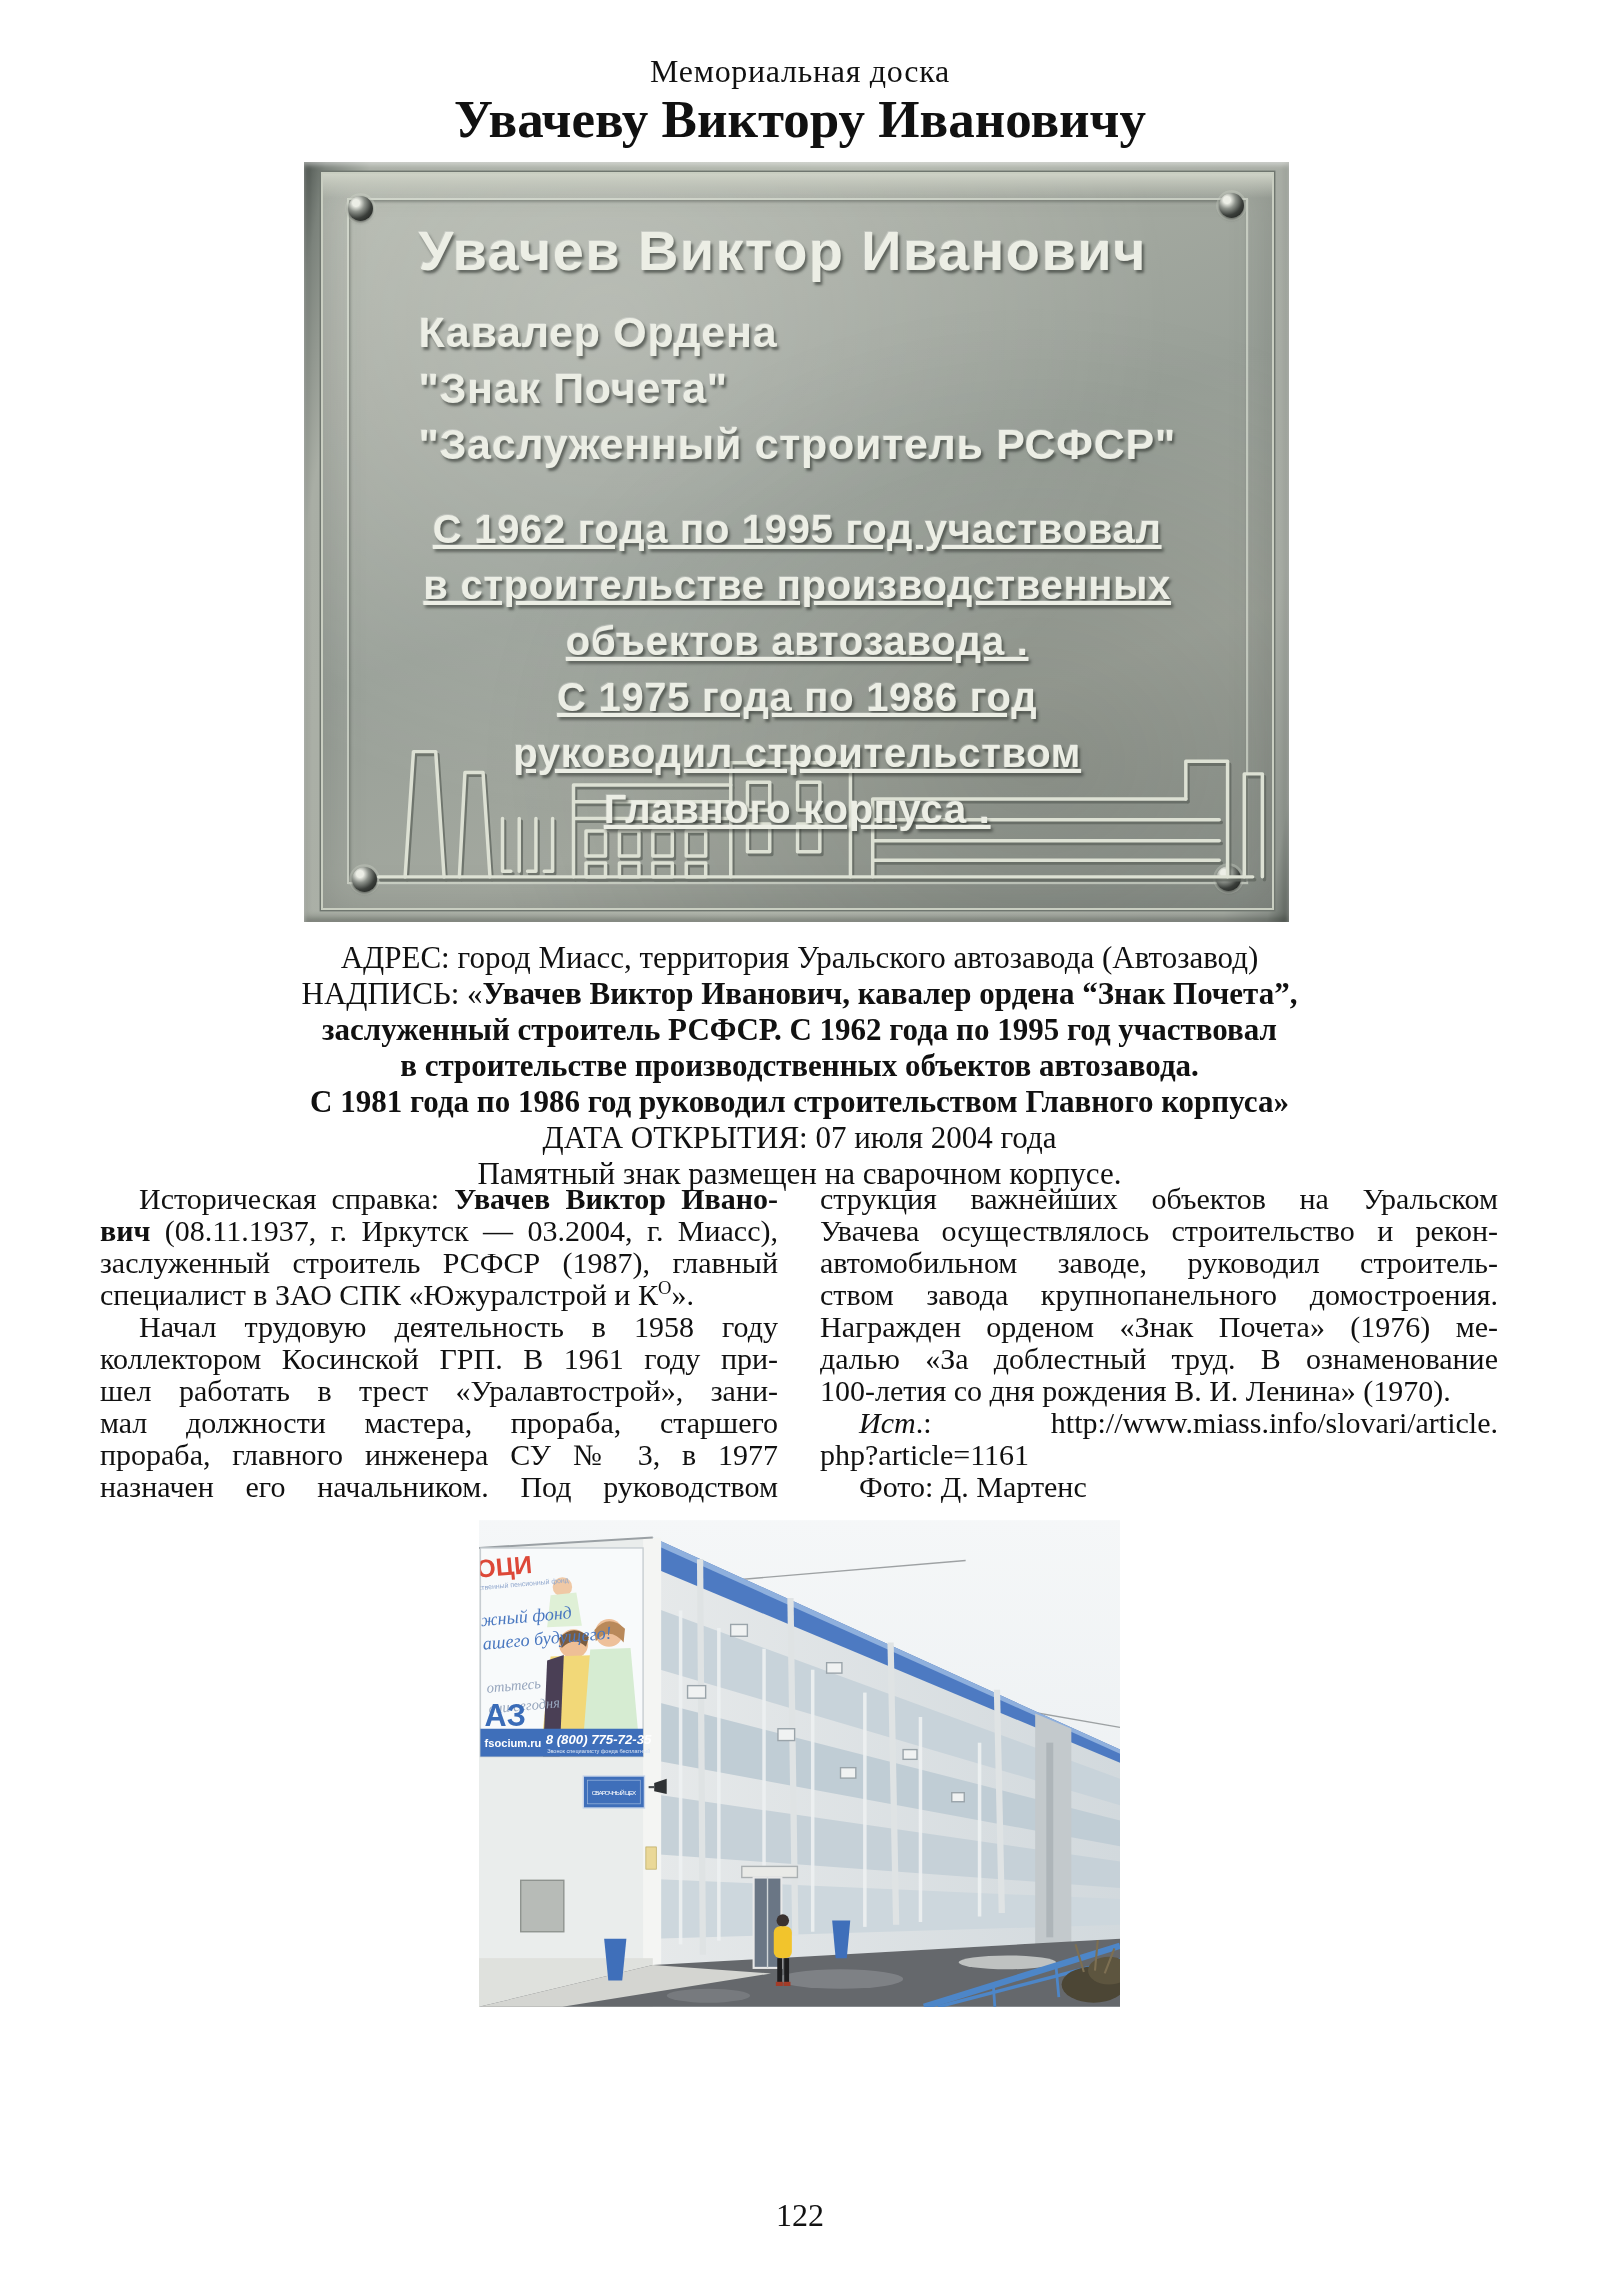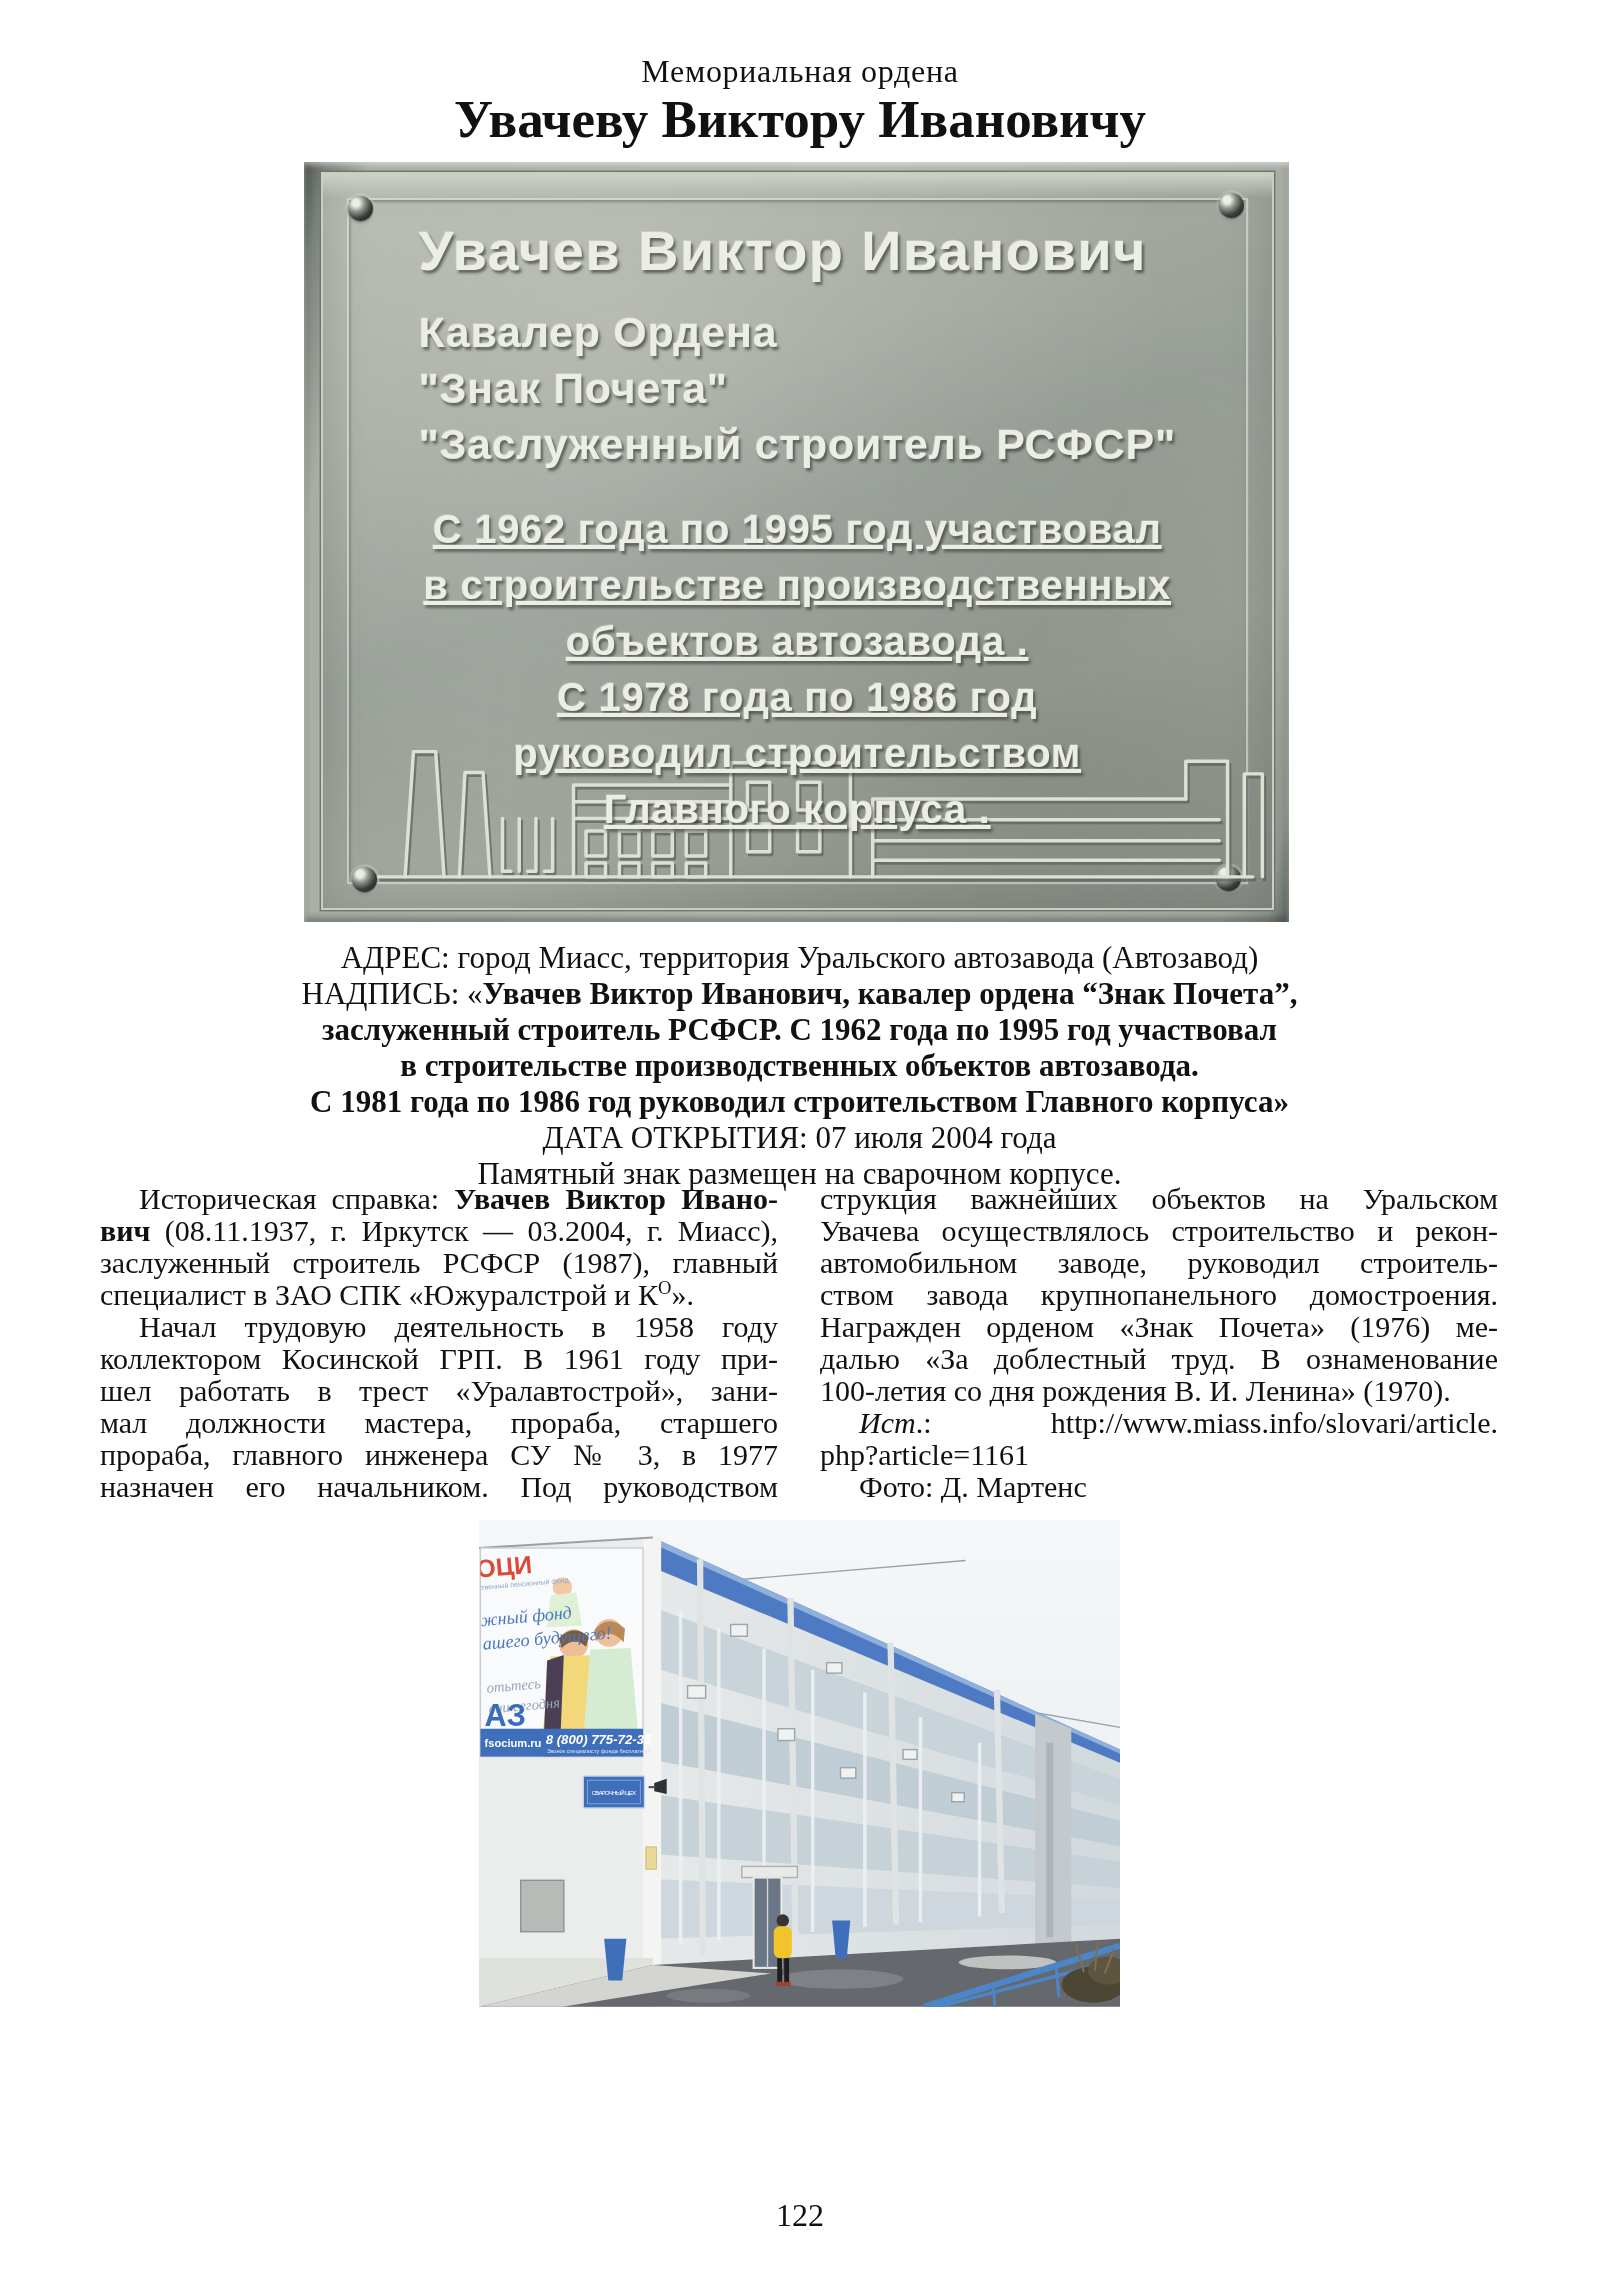--- a/index.html
+++ b/index.html
@@ -65,21 +65,21 @@
   .building-photo svg{display:block;}
 
   
   .page-number{position:absolute;top:2197px;left:0;width:100%;text-align:center;font-size:32px;}
 </style>
 </head>
 <body>
 
 <div class="page">
 
-  <div class="title-small">Мемориальная ордена</div>
+  <div class="title-small">Мемориальная доска</div>
   <div class="title-main">Увачеву Виктору Ивановичу</div>
 
   <div class="plaque-photo">
     <div class="plaque">
       <div class="plq-frame"></div>
       <div class="bolt tl"></div>
       <div class="bolt tr"></div>
       <div class="bolt bl"></div>
       <div class="bolt br"></div>
 
@@ -107,21 +107,21 @@
         <div id="plq-head">
             <div class="plq-name">Увачев Виктор Иванович</div>
             <div class="plq-sub">Кавалер Ордена</div>
             <div class="plq-sub">"Знак Почета"</div>
             <div class="plq-sub">"Заслуженный строитель РСФСР"</div>
           </div>
         <div class="plq-bodywrap" id="plq-body">
             <div class="plq-body">С 1962 года по 1995 год участвовал</div>
             <div class="plq-body">в строительстве производственных</div>
             <div class="plq-body">объектов автозавода .</div>
-            <div class="plq-body">С 1978 года по 1986 год</div>
+            <div class="plq-body">С 1975 года по 1986 год</div>
             <div class="plq-body">руководил строительством</div>
             <div class="plq-body">Главного  корпуса .</div>
           </div>
       </div>
     </div>
   </div>
 
   <div class="caption" id="caption">
       <div class="cap-line"><span>АДРЕС: город Миасс, территория Уральского автозавода (Автозавод)</span></div>
       <div class="cap-line"><span>НАДПИСЬ: «</span><span class="b">Увачев Виктор Иванович, кавалер ордена “Знак Почета”,</span></div>

